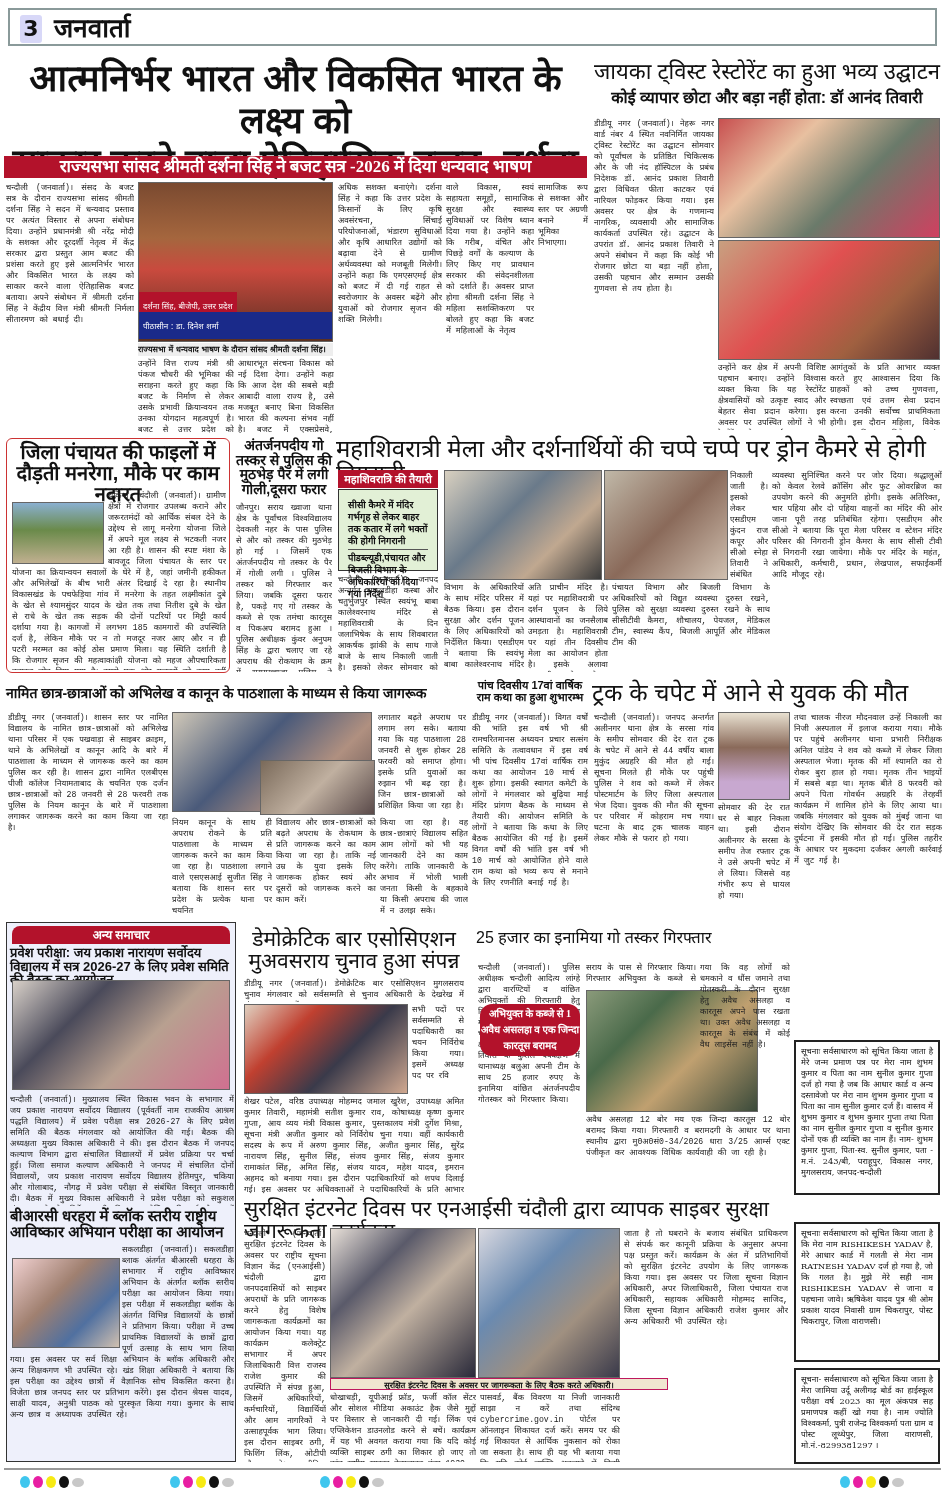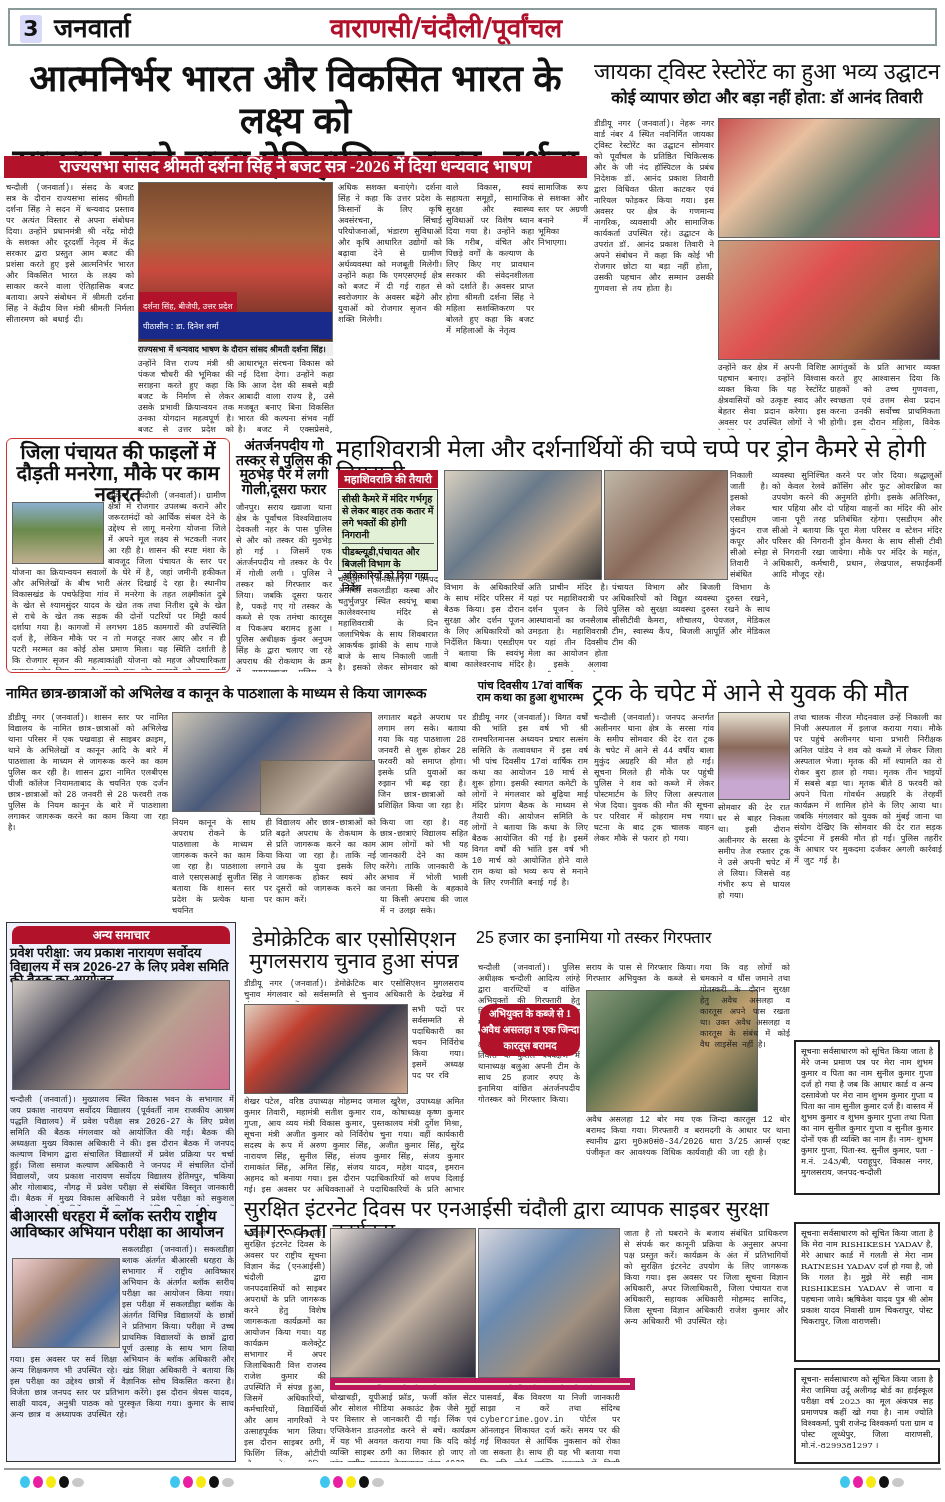--- a/index.html
+++ b/index.html
@@ -22,21 +22,20 @@
 .dots{display:flex;gap:3px}
 .dot{width:10px;height:12px;border-radius:50%}
 .bluebg{background:#eef0fb}
 </style>
 </head>
 <body>
 
 <div class="abs masthead">
   <div class="abs pgnum">3</div>
   <div class="abs paper">जनवार्ता</div>
-  <div class="abs region">वाराणसी/चंदौली/पूर्वांचल</div>
 </div>
 
 <div class="abs hl" style="left:8px;top:58px;width:575px;font-size:37px;line-height:42px;text-align:center">
   <div>आत्मनिर्भर भारत और विकसित भारत के लक्ष्य को</div>
   <div>साकार करने वाला ऐतिहासिक बजट: दर्शना सिंह</div>
 </div>
 <div class="abs redbar" style="left:4px;top:156px;width:583px;height:22px;font-size:17px;line-height:22px">राज्यसभा सांसद श्रीमती दर्शना सिंह ने बजट सत्र -2026 में दिया धन्यवाद भाषण</div>
 
 <div class="abs body" style="left:6px;top:182px;width:128px;height:250px">चन्दौली (जनवार्ता)। संसद के बजट सत्र के दौरान राज्यसभा सांसद श्रीमती दर्शना सिंह ने सदन में धन्यवाद प्रस्ताव पर अत्यंत विस्तार से अपना संबोधन दिया। उन्होंने प्रधानमंत्री श्री नरेंद्र मोदी के सशक्त और दूरदर्शी नेतृत्व में केंद्र सरकार द्वारा प्रस्तुत आम बजट की प्रशंसा करते हुए इसे आत्मनिर्भर भारत और विकसित भारत के लक्ष्य को साकार करने वाला ऐतिहासिक बजट बताया। अपने संबोधन में श्रीमती दर्शना सिंह ने केंद्रीय वित्त मंत्री श्रीमती निर्मला सीतारमण को बधाई दी।</div>
 <div class="abs photo" style="left:138px;top:182px;width:195px;height:160px;background:linear-gradient(180deg,#7a4a30 0%,#a5663e 35%,#c94a3e 55%,#8a3a2e 80%,#5a3020 100%)">
@@ -63,21 +62,21 @@
 <div class="abs photo" style="left:12px;top:502px;width:92px;height:62px;background:linear-gradient(180deg,#8ab0d0 0%,#6a8a4a 45%,#c0b090 100%)"></div>
 <div class="abs body" style="left:12px;top:490px;width:214px;height:180px;text-indent:0">
   <span style="float:left;width:96px;height:76px"></span><span>चकिया, चंदौली (जनवार्ता)। ग्रामीण क्षेत्रों में रोजगार उपलब्ध कराने और जरूरतमंदों को आर्थिक संबल देने के उद्देश्य से लागू मनरेगा योजना जिले में अपने मूल लक्ष्य से भटकती नजर आ रही है। शासन की स्पष्ट मंशा के बावजूद जिला पंचायत के स्तर पर योजना का क्रियान्वयन सवालों के घेरे में है, जहां जमीनी हकीकत और अभिलेखों के बीच भारी अंतर दिखाई दे रहा है। स्थानीय विकासखंड के पचफेड़िया गांव में मनरेगा के तहत लक्ष्मीकांत दुबे के खेत से श्यामसुंदर यादव के खेत तक तथा नितीश दुबे के खेत से राधे के खेत तक सड़क की दोनों पटरियों पर मिट्टी कार्य दर्शाया गया है। कागजों में लगभग 185 कामगारों की उपस्थिति दर्ज है, लेकिन मौके पर न तो मजदूर नजर आए और न ही पटरी मरम्मत का कोई ठोस प्रमाण मिला। यह स्थिति दर्शाती है कि रोजगार सृजन की महत्वाकांक्षी योजना को महज औपचारिकता बनाकर छोड़ दिया गया है। इससे एक ओर मजदूरों को काम नहीं मिल पा रहा है, वहीं दूसरी ओर शासन की मंशा पर भी सवाल उठ रहे हैं। ग्रामीणों का कहना है कि जिम्मेदार अधिकारियों ने इस तरफ से अपनी आंखें क्यों बंद किए हुए हैं।</span>
 </div>
 
 <div class="abs hl" style="left:236px;top:438px;width:96px;font-size:14px;text-align:center">अंतर्जनपदीय गो तस्कर से पुलिस की मुठभेड़ पैर में लगी गोली,दूसरा फरार</div>
 <div class="abs body" style="left:236px;top:502px;width:96px;height:170px">जौनपुर। सराय ख्वाजा थाना क्षेत्र के पूर्वांचल विश्वविद्यालय देवकली नहर के पास पुलिस से और को तस्कर की मुठभेड़ हो गई । जिसमें एक अंतर्जनपदीय गो तस्कर के पैर में गोली लगी । पुलिस ने तस्कर को गिरफ्तार कर लिया। जबकि दूसरा फरार है, पकड़े गए गो तस्कर के कब्जे से एक तमंचा कारतूस व पिकअप बरामद हुआ । पुलिस अधीक्षक कुंवर अनुपम सिंह के द्वारा चलाए जा रहे अपराध की रोकथाम के क्रम में सरायख्वाजा पुलिस ने विश्वविद्यालय के पास संदिग्ध वाहनों व संदिग्ध व्यक्तियों की चेकिंग कर रही थी, इसी दौरान सफेद पिकअप सवार दो तस्कर को रोकने का प्रयास किया।</div>
 
 <div class="abs hl" style="left:336px;top:436px;width:606px;font-size:24px;font-weight:normal">महाशिवरात्री मेला और दर्शनार्थियों की चप्पे चप्पे पर ड्रोन कैमरे से होगी निगरानी</div>
 <div class="abs redbar" style="left:338px;top:470px;width:100px;height:18px;font-size:11px;line-height:18px">महाशिवरात्रि की तैयारी</div>
-<div class="abs greenbox" style="left:338px;top:489px;width:100px;height:82px;padding:3px">
+<div class="abs greenbox" style="left:338px;top:489px;width:100px;height:82px;padding:9px">
   <div class="hl" style="font-size:9.5px;line-height:12px;border-bottom:1px solid #555;padding-bottom:2px">सीसी कैमरे में मंदिर गर्भगृह से लेकर बाहर तक कतार में लगे भक्तों की होगी निगरानी</div>
   <div class="hl" style="font-size:9.5px;line-height:12px;padding-top:2px">पीडब्ल्यूडी,पंचायत और बिजली विभाग के अधिकारियों को दिया गया निर्देश</div>
 </div>
 <div class="abs body" style="left:338px;top:574px;width:100px;height:98px">चन्दौली (जनवार्ता)। जनपद अन्तर्गत सकलडीहा कस्बा और चतुर्भुजपुर स्थित स्वयंभू बाबा कालेश्वरनाथ मंदिर से महाशिवरात्री के दिन जलाभिषेक के साथ शिवबारात आकर्षक झांकी के साथ गाजे बाजे के साथ निकाली जाती है। इसको लेकर सोमवार को एसडीएम कुंदन राज कपूर और सीओ स्नेहा तिवारी विभिन्न</div>
 <div class="abs photo" style="left:444px;top:470px;width:158px;height:110px;background:linear-gradient(135deg,#d8d0c0,#6a7a8a 40%,#c0a890 70%,#3a3a3a)"></div>
 <div class="abs photo" style="left:604px;top:470px;width:124px;height:110px;background:linear-gradient(135deg,#c0b8a8,#8a6a5a 50%,#d0c0b0)"></div>
 <div class="abs body" style="left:444px;top:582px;width:80px;height:90px">विभाग के अधिकारियों के साथ मंदिर परिसर में बैठक किया। इस दौरान सुरक्षा और दर्शन पूजन के लिए अधिकारियों को निर्देशित किया। एसडीएम ने बताया कि स्वयंभू बाबा कालेश्वरनाथ मंदिर एक</div>
 <div class="abs body" style="left:528px;top:582px;width:80px;height:90px">अति प्राचीन मंदिर है। यहां पर महाशिवरात्री पर दर्शन पूजन के लिये आस्थावानों का जनसैलाब उमड़ता है। महाशिवरात्री पर यहां तीन दिवसीय मेला का आयोजन होता है। इसके अलावा सकलडीहा के महेश्वर मंदिर से महाशिवरात्री पर शिव बारात</div>
 <div class="abs body" style="left:730px;top:470px;width:38px;height:110px">निकाली जाती है। इसको लेकर एसडीएम कुंदन राज कपूर और सीओ स्नेहा तिवारी ने संबंधित विभाग और सुरक्षा को लेकर पीडब्ल्यूडी,</div>
 <div class="abs body" style="left:612px;top:582px;width:158px;height:90px">पंचायत विभाग और बिजली विभाग के अधिकारियों को विद्युत व्यवस्था दुरुस्त रखने, पुलिस को सुरक्षा व्यवस्था दुरुस्त रखने के साथ सीसीटीवी कैमरा, शौचालय, पेयजल, मेडिकल टीम, स्वास्थ्य कैंप, बिजली आपूर्ति और मेडिकल टीम की</div>
@@ -105,41 +104,41 @@
 <div class="abs redbar" style="left:12px;top:926px;width:218px;height:18px;font-size:12px;line-height:18px;border-radius:8px 8px 0 0">अन्य समाचार</div>
 <div class="abs hl" style="left:10px;top:946px;width:224px;font-size:13px">प्रवेश परीक्षा: जय प्रकाश नारायण सर्वोदय विद्यालय में सत्र 2026-27 के लिए प्रवेश समिति की बैठक का आयोजन</div>
 <div class="abs photo" style="left:12px;top:980px;width:218px;height:110px;background:linear-gradient(135deg,#d8d0c8,#4a4a5a 30%,#b8a090 60%,#d07090)"></div>
 <div class="abs body" style="left:10px;top:1094px;width:224px;height:112px">चन्दौली (जनवार्ता)। मुख्यालय स्थित विकास भवन के सभागार में जय प्रकाश नारायण सर्वोदय विद्यालय (पूर्ववर्ती नाम राजकीय आश्रम पद्धति विद्यालय) में प्रवेश परीक्षा सत्र 2026-27 के लिए प्रवेश समिति की बैठक मंगलवार को आयोजित की गई। बैठक की अध्यक्षता मुख्य विकास अधिकारी ने की। इस दौरान बैठक में जनपद कल्याण विभाग द्वारा संचालित विद्यालयों में प्रवेश प्रक्रिया पर चर्चा हुई। जिला समाज कल्याण अधिकारी ने जनपद में संचालित दोनों विद्यालयों, जय प्रकाश नारायण सर्वोदय विद्यालय हेतिमपुर, चकिया और गोलाबाद, नौगढ़ में प्रवेश परीक्षा से संबंधित विस्तृत जानकारी दी। बैठक में मुख्य विकास अधिकारी ने प्रवेश परीक्षा को सकुशल संपन्न कराने के निर्देश जारी किए। आयोजित की गई बैठक में प्राचार्य, जिला शिक्षा एवं प्रशिक्षण संस्थान, जिला विद्यालय निरीक्षक, जिला बेसिक शिक्षा अधिकारी, संबंधित विद्यालयों के प्रधानाचार्य और अन्य अधिकारी उपस्थित रहे।</div>
 <div class="abs hl" style="left:10px;top:1208px;width:224px;font-size:15px">बीआरसी धरहरा में ब्लॉक स्तरीय राष्ट्रीय आविष्कार अभियान परीक्षा का आयोजन</div>
 <div class="abs photo" style="left:12px;top:1258px;width:108px;height:90px;background:linear-gradient(135deg,#f0d0d0,#a08070 40%,#5070a0 70%,#d0c0b0)"></div>
 <div class="abs body" style="left:10px;top:1244px;width:224px;height:218px">
   <span style="float:left;width:112px;height:104px"></span><span>सकलडीहा (जनवार्ता)। सकलडीहा ब्लाक अंतर्गत बीआरसी धरहरा के सभागार में राष्ट्रीय आविष्कार अभियान के अंतर्गत ब्लॉक स्तरीय परीक्षा का आयोजन किया गया। इस परीक्षा में सकलडीहा ब्लॉक के अंतर्गत विभिन्न विद्यालयों के छात्रों ने प्रतिभाग किया। परीक्षा में उच्च प्राथमिक विद्यालयों के छात्रों द्वारा पूर्ण उत्साह के साथ भाग लिया गया। इस अवसर पर सर्व शिक्षा अभियान के ब्लॉक अधिकारी और अन्य शिक्षकगण भी उपस्थित रहे। खंड शिक्षा अधिकारी ने बताया कि इस परीक्षा का उद्देश्य छात्रों में वैज्ञानिक सोच विकसित करना है। विजेता छात्र जनपद स्तर पर प्रतिभाग करेंगे। इस दौरान श्रेयस यादव, साक्षी यादव, अनुश्री पाठक को पुरस्कृत किया गया। कुमार के साथ अन्य छात्र व अध्यापक उपस्थित रहे।</span>
 </div>
 
-<div class="abs hl" style="left:244px;top:928px;width:220px;font-size:21px;text-align:center;font-weight:normal">डेमोक्रेटिक बार एसोसिएशन मुगलसराय चुनाव हुआ संपन्न</div>
+<div class="abs hl" style="left:244px;top:928px;width:220px;font-size:21px;text-align:center;font-weight:normal">डेमोक्रेटिक बार एसोसिएशन मुअवसराय चुनाव हुआ संपन्न</div>
 <div class="abs body" style="left:244px;top:978px;width:220px;height:24px">डीडीयू नगर (जनवार्ता)। डेमोक्रेटिक बार एसोसिएशन मुगलसराय चुनाव मंगलवार को सर्वसम्मति से चुनाव अधिकारी के देखरेख में संपन्न हुआ। इसमें</div>
 <div class="abs photo" style="left:244px;top:1004px;width:164px;height:90px;background:linear-gradient(135deg,#e0d0c0,#c04030 30%,#3a3a4a 60%,#d0a890)"></div>
 <div class="abs body" style="left:412px;top:1004px;width:52px;height:90px">सभी पदों पर सर्वसम्मति से पदाधिकारी का चयन निर्विरोध किया गया। इसमें अध्यक्ष पद पर रवि</div>
 <div class="abs body" style="left:244px;top:1096px;width:220px;height:98px">शेखर पटेल, वरिष्ठ उपाध्यक्ष मोहम्मद जमाल खुरैश, उपाध्यक्ष अमित कुमार तिवारी, महामंत्री सतीश कुमार राव, कोषाध्यक्ष कृष्ण कुमार गुप्ता, आय व्यय मंत्री विकास कुमार, पुस्तकालय मंत्री दुर्गेश मिश्रा, सूचना मंत्री अजीत कुमार को निर्विरोध चुना गया। वहीं कार्यकारी सदस्य के रूप में अरुण कुमार सिंह, अजीत कुमार सिंह, सुरेंद्र नारायण सिंह, सुनील सिंह, संजय कुमार सिंह, संजय कुमार रामाकांत सिंह, अमित सिंह, संजय यादव, महेश यादव, इमरान अहमद को बनाया गया। इस दौरान पदाधिकारियों को शपथ दिलाई गई। इस अवसर पर अधिवक्ताओं ने पदाधिकारियों के प्रति आभार व्यक्त किया।</div>
 
 <div class="abs hl" style="left:476px;top:930px;width:310px;font-size:16px;font-weight:normal">25 हजार का इनामिया गो तस्कर गिरफ्तार</div>
 <div class="abs body" style="left:478px;top:962px;width:102px;height:230px">
   <span>चन्दौली (जनवार्ता)। पुलिस अधीक्षक चन्दौली आदित्य लांग्हे द्वारा वारण्टियों व वांछित अभियुक्तों की गिरफ्तारी हेतु दिये गये निर्देशों के अनुपालन में अपर पुलिस अधीक्षक अनन्त चन्द्रशेखर (आई.पी.एस.) व क्षेत्राधिकारी सकलडीहा, स्नेहा तिवारी के कुशल पर्यवेक्षण में थानाध्यक्ष बलुआ अपनी टीम के साथ 25 हजार रुपए के इनामिया वांछित अंतर्जनपदीय गोतस्कर को गिरफ्तार किया।</span>
 </div>
 <div class="abs redbar" style="left:480px;top:1004px;width:100px;height:52px;border-radius:12px;font-size:10px;line-height:16px;padding-top:2px">अभियुक्त के कब्जे से 1 अवैध असलहा व एक जिन्दा कारतूस बरामद</div>
 <div class="abs body" style="left:586px;top:962px;width:110px;height:24px">सराय के पास से गिरफ्तार किया। गिरफ्तार अभियुक्त के कब्जे से एक</div>
 <div class="abs photo" style="left:586px;top:990px;width:172px;height:122px;background:linear-gradient(135deg,#8a9a7a,#4a6a4a 30%,#c0a070 60%,#3a4a3a)"></div>
 <div class="abs body" style="left:700px;top:962px;width:90px;height:150px">गया कि वह लोगों को धमकाने व धौंस जमाने तथा गोतस्करी के दौरान सुरक्षा हेतु अवैध असलहा व कारतूस अपने पास रखता था। उक्त अवैध असलहा व कारतूस के संबंध में कोई वैध लाइसेंस नहीं है।</div>
 <div class="abs body" style="left:586px;top:1114px;width:204px;height:80px">अवैध असलहा 12 बोर मय एक जिन्दा कारतूस 12 बोर बरामद किया गया। गिरफ्तारी व बरामदगी के आधार पर थाना स्थानीय द्वारा मु0अ0सं0-34/2026 धारा 3/25 आर्म्स एक्ट पंजीकृत कर आवश्यक विधिक कार्यवाही की जा रही है।</div>
 
 <div class="abs hl" style="left:244px;top:1198px;width:545px;font-size:21px;font-weight:normal">सुरक्षित इंटरनेट दिवस पर एनआईसी चंदौली द्वारा व्यापक साइबर सुरक्षा जागरूकता कार्यक्रम</div>
 <div class="abs body" style="left:244px;top:1228px;width:82px;height:234px">चन्दौली (जनवार्ता) सुरक्षित इंटरनेट दिवस के अवसर पर राष्ट्रीय सूचना विज्ञान केंद्र (एनआईसी) चंदौली द्वारा जनपदवासियों को साइबर अपराधों के प्रति जागरूक करने हेतु विशेष जागरूकता कार्यक्रमों का आयोजन किया गया। यह कार्यक्रम कलेक्ट्रेट सभागार में अपर जिलाधिकारी वित्त राजस्व राजेश कुमार की उपस्थिति में संपन्न हुआ, जिसमें अधिकारियों, कर्मचारियों, विद्यार्थियों और आम नागरिकों ने उत्साहपूर्वक भाग लिया। इस दौरान साइबर ठगी, फिशिंग लिंक, ओटीपी स्कैम, सोशल मीडिया सुरक्षा, पासवर्ड प्रबंधन, स्पायवेयर, फिशिंग लिंक, ओटीपी व्यक्ति के साथ अपना ओटीपी,</div>
 <div class="abs photo" style="left:330px;top:1228px;width:146px;height:150px;background:linear-gradient(135deg,#e8e0d8,#5a5a6a 30%,#c0b0a0 55%,#2a2a3a)"></div>
 <div class="abs photo" style="left:478px;top:1228px;width:142px;height:150px;background:linear-gradient(135deg,#d8d8e0,#6a8ab0 35%,#a09080 65%,#3a3a4a)"></div>
-<div class="abs" style="left:330px;top:1378px;width:305px;height:12px;font:bold 8px 'DejaVu Sans',sans-serif;background:#f0e6d0;border:5px solid #be185d;overflow:hidden;white-space:nowrap;text-align:center">सुरक्षित इंटरनेट दिवस के अवसर पर जागरूकता के लिए बैठक करते अधिकारी।</div>
+<div class="abs" style="left:330px;top:1378px;width:338px;height:12px;font:bold 8px 'DejaVu Sans',sans-serif;background:#f0e6d0;border:1px solid #be185d;overflow:hidden;white-space:nowrap;text-align:center">सुरक्षित इंटरनेट दिवस के अवसर पर जागरूकता के लिए बैठक करते अधिकारी।</div>
 <div class="abs body" style="left:330px;top:1392px;width:146px;height:70px">धोखाधड़ी, यूपीआई फ्रॉड, फर्जी कॉल सेंटर और सोशल मीडिया अकाउंट हैक जैसे मुद्दों पर विस्तार से जानकारी दी गई। लिंक एवं एप्लिकेशन डाउनलोड करने से बचें। कार्यक्रम में यह भी अवगत कराया गया कि यदि कोई व्यक्ति साइबर ठगी का शिकार हो जाए तो तुरंत राष्ट्रीय साइबर हेल्पलाइन नंबर 1930</div>
 <div class="abs body" style="left:480px;top:1392px;width:140px;height:70px">पासवर्ड, बैंक विवरण या निजी जानकारी साझा न करें तथा संदिग्ध cybercrime.gov.in पोर्टल पर ऑनलाइन शिकायत दर्ज करें। समय पर की गई शिकायत से आर्थिक नुकसान को रोका जा सकता है। साथ ही यह भी बताया गया कि यदि कोई व्यक्ति अनजाने में किसी साइबर गतिविधि में आरोपी बन</div>
 <div class="abs body" style="left:624px;top:1228px;width:164px;height:234px">जाता है तो घबराने के बजाय संबंधित प्राधिकरण से संपर्क कर कानूनी प्रक्रिया के अनुसार अपना पक्ष प्रस्तुत करें। कार्यक्रम के अंत में प्रतिभागियों को सुरक्षित इंटरनेट उपयोग के लिए जागरूक किया गया। इस अवसर पर जिला सूचना विज्ञान अधिकारी, अपर जिलाधिकारी, जिला पंचायत राज अधिकारी, सहायक अधिकारी मोहम्मद साजिद, जिला सूचना विज्ञान अधिकारी राजेश कुमार और अन्य अधिकारी भी उपस्थित रहे।</div>
 
 <div class="abs notice" style="left:794px;top:1040px;width:146px;height:155px">सूचनाः सर्वसाधारण को सूचित किया जाता है मेरे जन्म प्रमाण पत्र पर मेरा नाम शुभम कुमार व पिता का नाम सुनील कुमार गुप्ता दर्ज हो गया है जब कि आधार कार्ड व अन्य दस्तावेजो पर मेरा नाम शुभम कुमार गुप्ता व पिता का नाम सुनील कुमार दर्ज हैं। वास्तव में शुभम कुमार व शुभम कुमार गुप्ता तथा पिता का नाम सुनील कुमार गुप्ता व सुनील कुमार दोनों एक ही व्यक्ति का नाम हैं। नाम- शुभम कुमार गुप्ता, पिता-स्व. सुनील कुमार, पता - म.नं. 243/बी, पराहूपुर, विकास नगर, मुगलसराय, जनपद-चन्दौली</div>
 <div class="abs notice" style="left:794px;top:1222px;width:146px;height:140px">सूचनाः सर्वसाधारण को सूचित किया जाता है कि मेरा नाम RISHIKESH YADAV है, मेरे आधार कार्ड में गलती से मेरा नाम RATNESH YADAV दर्ज हो गया है, जो कि गलत है। मुझे मेरे सही नाम RISHIKESH YADAV से जाना व पहचाना जावे। ऋषिकेश यादव पुत्र श्री ओम प्रकाश यादव निवासी ग्राम चिकरापुर, पोस्ट चिकरापुर, जिला वाराणसी।</div>
 <div class="abs notice" style="left:794px;top:1368px;width:146px;height:96px">सूचना- सर्वसाधारण को सूचित किया जाता है मेरा जामिया उर्दू अलीगढ़ बोर्ड का हाईस्कूल परीक्षा वर्ष 2023 का मूल अंकपत्र सह प्रमाणपत्र कहीं खो गया है। नाम ज्योति विश्वकर्मा, पुत्री राजेन्द्र विश्वकर्मा पता ग्राम व पोस्ट लूथ्थेपुर, जिला वाराणसी, मो.नं.-8299381297 ।</div>
 
 <div class="abs rule" style="left:4px;top:1468px;width:937px;height:2px"></div>
 <div class="abs dots" style="left:20px;top:1476px">

